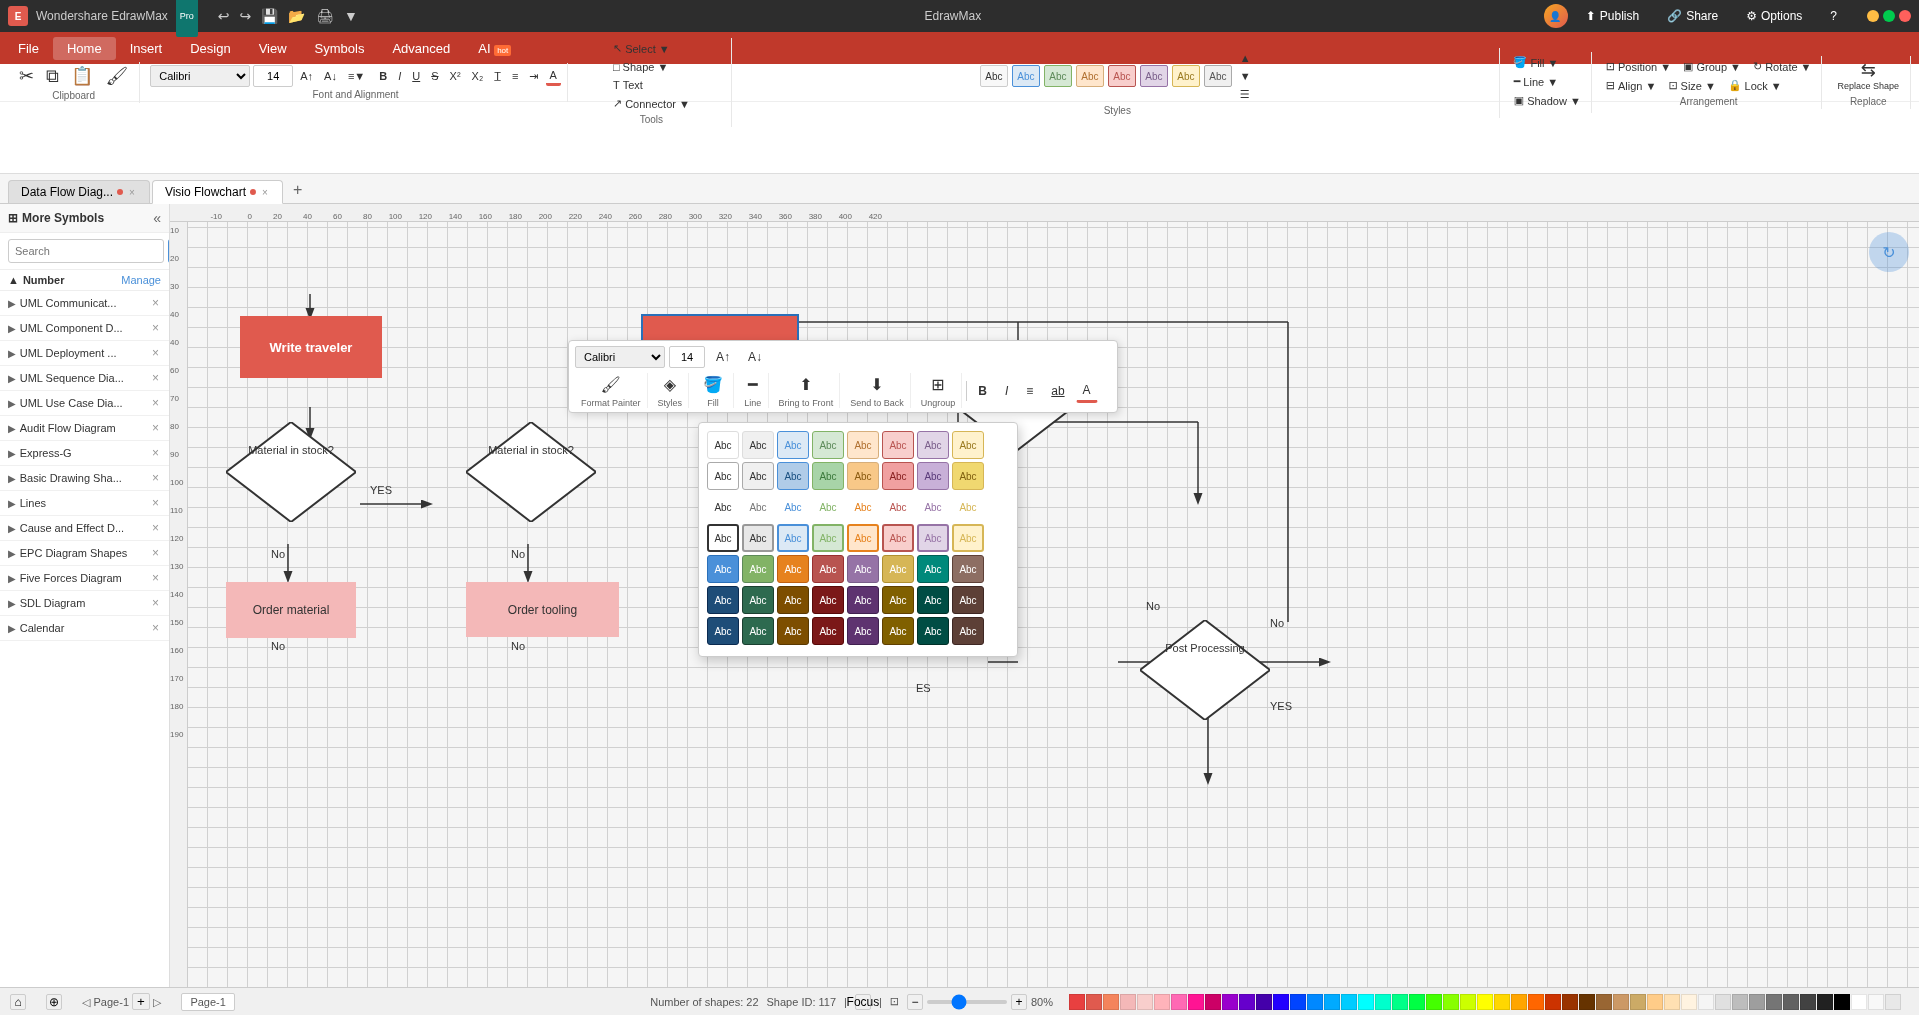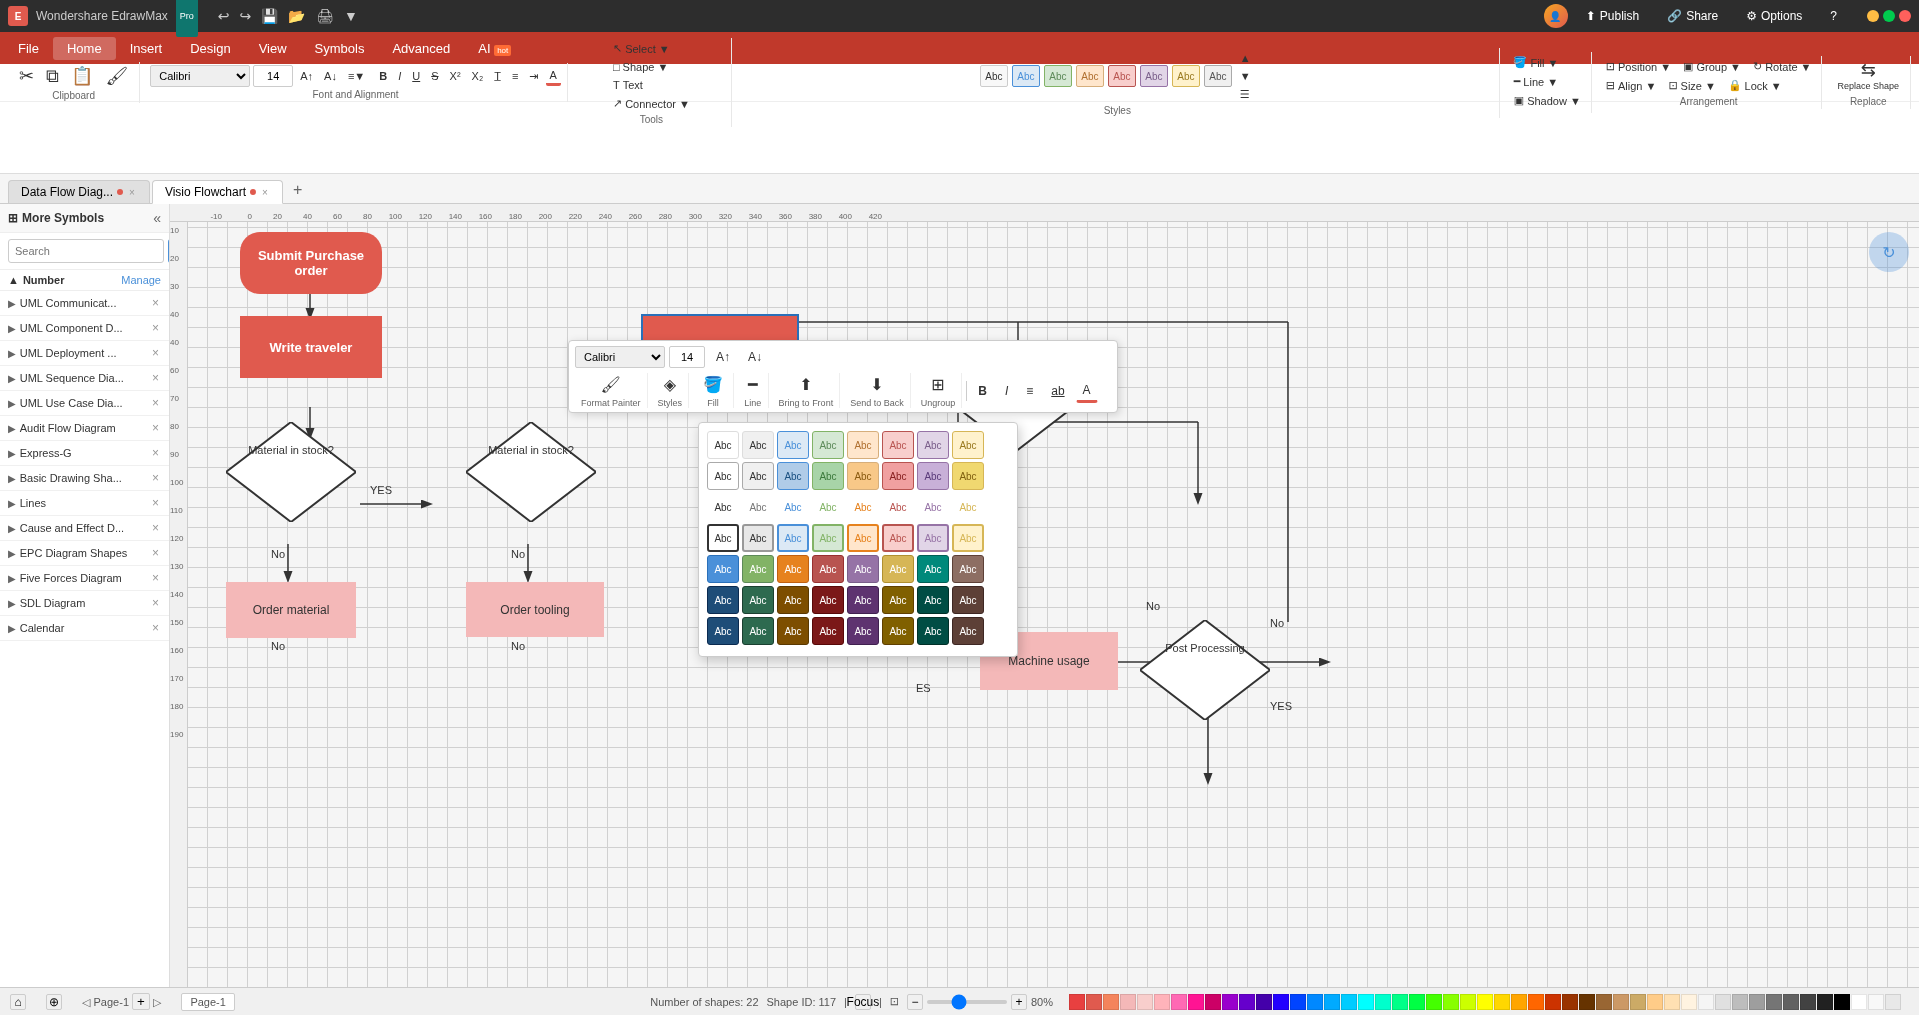--- a/index.html
+++ b/index.html
@@ -576,20 +576,21 @@
   <span class="app-name">Wondershare EdrawMax</span>
   <span class="pro-badge">Pro</span>
   <div class="undo-redo">
     <button title="Undo">↩</button>
     <button title="Redo">↪</button>
     <button title="Save">💾</button>
     <button title="Open">📂</button>
     <button title="Print">🖨</button>
     <button>▼</button>
   </div>
+  <div class="title-center">EdrawMax</div>
   <div id="topright">
     <div class="avatar">👤</div>
     <button class="topright-btn">
       <span>⬆</span>
       <span>Publish</span>
     </button>
     <button class="topright-btn">
       <span>🔗</span>
       <span>Share</span>
     </button>
@@ -949,23 +950,20 @@
           <line x1="830" y1="200" x2="1010" y2="200" stroke="#333" stroke-width="1.5"></line>
           <line x1="1010" y1="200" x2="1010" y2="280" stroke="#333" stroke-width="1.5" marker-end="url(#arrow)"></line>
 
           <defs>
             <marker id="arrow" markerWidth="8" markerHeight="8" refX="6" refY="3" orient="auto">
               <path d="M0,0 L0,6 L8,3 z" fill="#333"></path>
             </marker>
           </defs>
         </svg>
 
-        <div class="shape shape-rounded-rect" style="left:52px; top:10px; width:142px; height:62px; background:#e05a4e; color:#fff; font-weight:bold; border-radius:20px; font-size:13px; padding:4px; text-align:center;">
-          Submit Purchase order
-        </div>
 
         <div class="shape shape-rect" style="left:52px; top:94px; width:142px; height:62px; background:#e05a4e; color:#fff; font-weight:bold; font-size:13px;">
           Write traveler
         </div>
 
         <div style="position:absolute; left:38px; top:200px; width:130px; height:100px;">
           <svg width="130" height="100" style="position:absolute; top:0; left:0;">
             <polygon points="65,0 130,50 65,100 0,50" fill="#fff" stroke="#333" stroke-width="2"></polygon>
           </svg>
           <div style="position:absolute; top:22px; left:10px; width:110px; text-align:center; font-size:11px; color:#333;">Material in stock?</div>
@@ -980,43 +978,40 @@
           <div style="position:absolute; top:22px; left:10px; width:110px; text-align:center; font-size:11px; color:#333;">Material in stock?</div>
         </div>
 
         <div class="arrow-label" style="left:83px; top:326px;">No</div>
         <div class="arrow-label" style="left:323px; top:326px;">No</div>
 
         <div class="shape" style="left:38px; top:360px; width:130px; height:56px; background:#f4b8b8; color:#333; font-size:12px;">
           Order material
         </div>
 
-        <div class="shape" style="left:278px; top:360px; width:138px; height:55px; background:#f4b8b8; color:#333; font-size:12px;">
+        <div class="shape" style="left:278px; top:360px; width:153px; height:55px; background:#f4b8b8; color:#333; font-size:12px;">
           Order tooling
         </div>
 
         <div class="arrow-label" style="left:83px; top:418px;">No</div>
         <div class="arrow-label" style="left:323px; top:418px;">No</div>
 
         <div style="position:absolute; left:762px; top:130px; width:130px; height:100px;">
           <svg width="130" height="100" style="position:absolute; top:0; left:0;">
             <polygon points="65,0 130,50 65,100 0,50" fill="#fff" stroke="#333" stroke-width="2"></polygon>
           </svg>
           <div style="position:absolute; top:22px; left:10px; width:110px; text-align:center; font-size:11px; color:#333;">Rework Possible?</div>
         </div>
 
         <div class="arrow-label" style="left:763px; top:140px;">No</div>
 
         <div class="arrow-label" style="left:718px; top:180px;">YES</div>
 
         <div class="arrow-label" style="left:728px; top:460px;">ES</div>
 
-        <div class="shape" style="left:792px; top:410px; width:138px; height:58px; background:#f4b8b8; color:#333; font-size:12px;">
-          Machine usage
-        </div>
 
         <div style="position:absolute; left:952px; top:398px; width:130px; height:100px;">
           <svg width="130" height="100" style="position:absolute; top:0; left:0;">
             <polygon points="65,0 130,50 65,100 0,50" fill="#fff" stroke="#333" stroke-width="2"></polygon>
           </svg>
           <div style="position:absolute; top:22px; left:10px; width:110px; text-align:center; font-size:11px; color:#333;">Post Processing</div>
         </div>
 
         <div class="arrow-label" style="left:1082px; top:395px;">No</div>
         <div class="arrow-label" style="left:1082px; top:478px;">YES</div>

